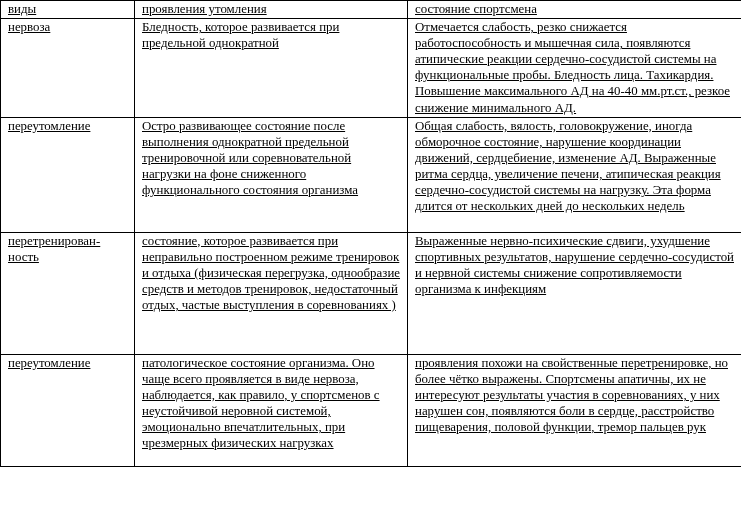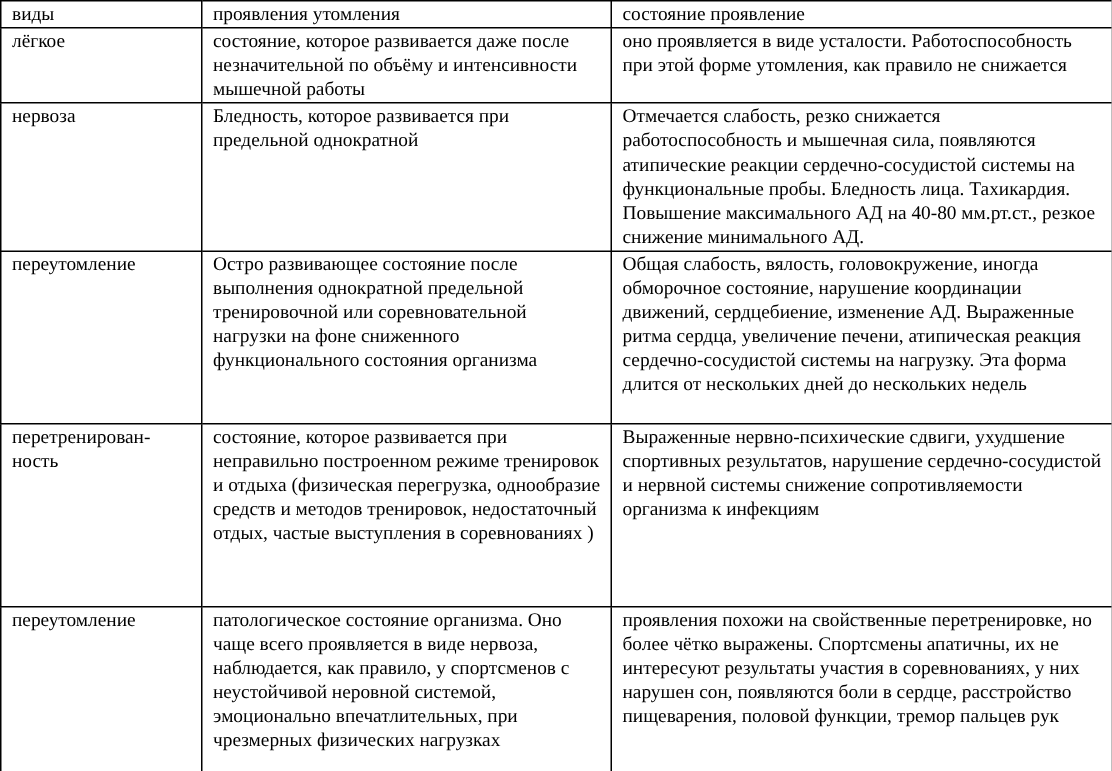--- a/index.html
+++ b/index.html
@@ -5,20 +5,21 @@
   html, body {
     margin: 0;
     padding: 0;
     background: #ffffff;
   }
   .page {
     width: 741px;
     height: 514px;
     background: #ffffff;
     overflow: hidden;
+    text-decoration: underline;
   }
   table.fatigue {
     width: 741px;
     table-layout: fixed;
     border-collapse: collapse;
     font-family: "Liberation Serif", "DejaVu Serif", serif;
     font-size: 12.9px;
     line-height: 16.1px;
     color: #000000;
     background: #ffffff;
@@ -50,33 +51,28 @@
   <table class="fatigue">
     <colgroup>
       <col class="c1">
       <col class="c2">
       <col class="c3">
     </colgroup>
     <thead>
       <tr>
         <th>виды</th>
         <th>проявления утомления</th>
-        <th>состояние проявление</th>
+        <th>состояние спортсмена</th>
       </tr>
     </thead>
     <tbody>
-      <tr class="row-0">
-        <td>лёгкое</td>
-        <td>состояние, которое развивается даже после незначительной по объёму и интенсивности мышечной работы</td>
-        <td>оно проявляется в виде усталости. Работоспособность при этой форме утомления, как правило не снижается</td>
-      </tr>
       <tr class="row-1">
         <td>нервоза</td>
         <td>Бледность, которое развивается при предельной однократной</td>
-        <td>Отмечается слабость, резко снижается работоспособность и мышечная сила, появляются атипические реакции сердечно-сосудистой системы на функциональные пробы. Бледность лица. Тахикардия. Повышение максимального АД на 40-80 мм.рт.ст., резкое снижение минимального АД.</td>
+        <td>Отмечается слабость, резко снижается работоспособность и мышечная сила, появляются атипические реакции сердечно-сосудистой системы на функциональные пробы. Бледность лица. Тахикардия. Повышение максимального АД на 40-40 мм.рт.ст., резкое снижение минимального АД.</td>
       </tr>
       <tr class="row-2">
         <td>переутомление</td>
         <td>Остро развивающее состояние после выполнения однократной предельной тренировочной или соревновательной нагрузки на фоне сниженного функционального состояния организма</td>
         <td>Общая слабость, вялость, головокружение, иногда обморочное состояние, нарушение координации движений, сердцебиение, изменение АД. Выраженные ритма сердца, увеличение печени, атипическая реакция сердечно-сосудистой системы на нагрузку. Эта форма длится от нескольких дней до нескольких недель</td>
       </tr>
       <tr class="row-3">
         <td>перетренирован-ность</td>
         <td>состояние, которое развивается при неправильно построенном режиме тренировок и отдыха (физическая перегрузка, однообразие средств и методов тренировок, недостаточный отдых, частые выступления  в соревнованиях )</td>
         <td>Выраженные нервно-психические сдвиги, ухудшение спортивных результатов, нарушение сердечно-сосудистой и нервной системы снижение сопротивляемости организма к инфекциям</td>

